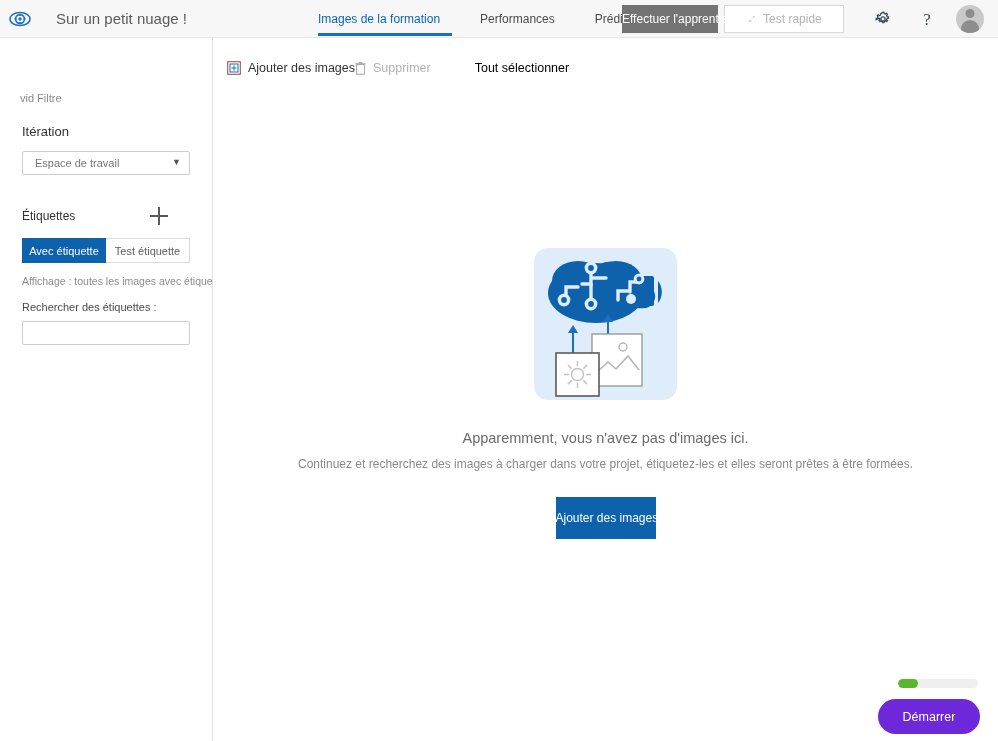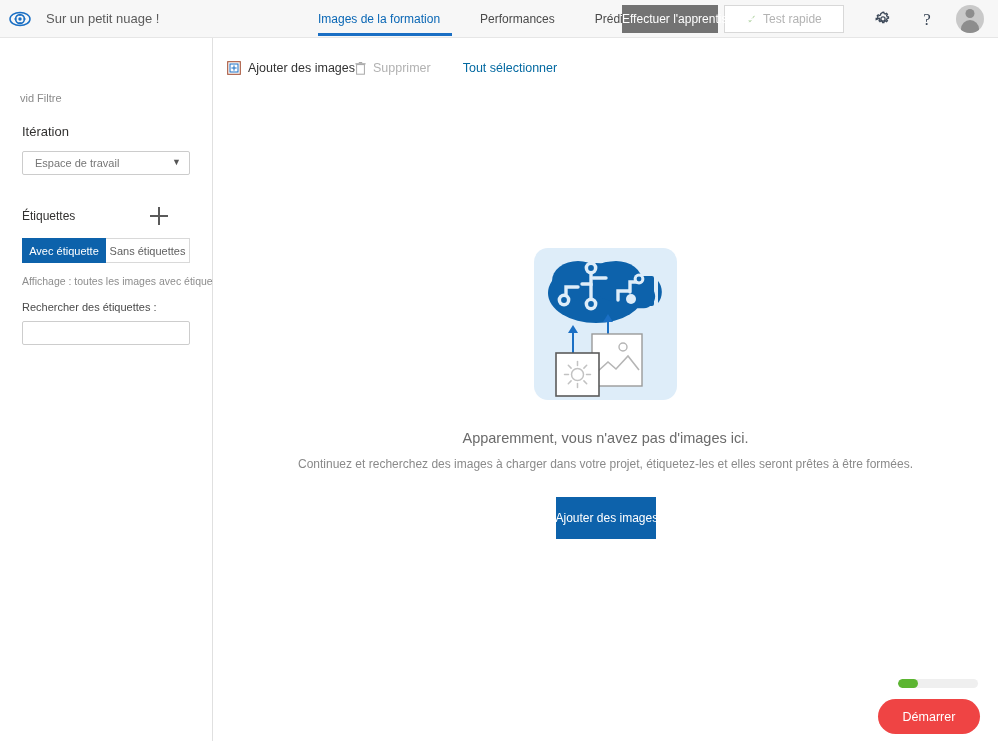--- a/index.html
+++ b/index.html
@@ -20,24 +20,24 @@
     border-bottom: 1px solid #e6e6e6;
     display: flex;
     align-items: center;
   }
   .logo-wrap {
     width: 40px; height: 38px;
     display: flex; align-items: center; justify-content: center;
     flex: 0 0 auto;
   }
   .project-title {
-    font-size: 13px;
+    font-size: 15px;
     color: #5b5b5b;
     white-space: nowrap;
-    margin-left: 6px;
+    margin-left: 16px;
     flex: 0 0 auto;
   }
 
   .nav-tabs {
     position: absolute;
     left: 318px;
     top: 0;
     height: 38px;
     display: flex;
     align-items: center;
@@ -293,21 +293,21 @@
   .tool-item {
     display: flex;
     align-items: center;
     gap: 7px;
     font-size: 12.5px;
     color: #333333;
     cursor: pointer;
     margin-right: 0px;
   }
   .tool-item.disabled { color: #b2b2b2; cursor: default; }
-  .tool-item.plain { margin-left: 32px; color: #0369a1; }
+  .tool-item.plain { margin-left: 44px; color: #000000; }
   .tool-label { white-space: nowrap; }
 
   .empty-state {
     position: absolute;
     left: 0; right: 0;
     top: 210px;
     display: flex;
     flex-direction: column;
     align-items: center;
   }
@@ -369,21 +369,21 @@
     background: #5cb531;
     border-radius: 5px;
   }
   .btn-start {
     position: absolute;
     right: 18px;
     bottom: 7px;
     width: 102px;
     height: 35px;
     border-radius: 18px;
-    background: #ef4444;
+    background: #6d28d9;
     color: #ffffff;
     border: none;
     font-size: 12.5px;
     font-family: "Liberation Sans", sans-serif;
     cursor: pointer;
   }
 </style>
 </head>
 <body>
 
@@ -453,21 +453,21 @@
       <span class="select-caret">▼</span>
     </div>
 
     <div class="tags-head">
       <span class="lbl">Étiquettes</span>
       <span class="plus-btn"></span>
     </div>
 
     <div class="segmented">
       <div class="seg active">Avec étiquette</div>
-      <div class="seg inactive">Sans étiquettes</div>
+      <div class="seg inactive">Test étiquette</div>
     </div>
 
     <div class="display-note">Affichage : toutes les images avec étiquette</div>
 
     <div class="search-tags-label">Rechercher des étiquettes :</div>
 
     <input class="search-tags-input" type="text" placeholder="" style="">
   </div>
 
   <div class="main">

